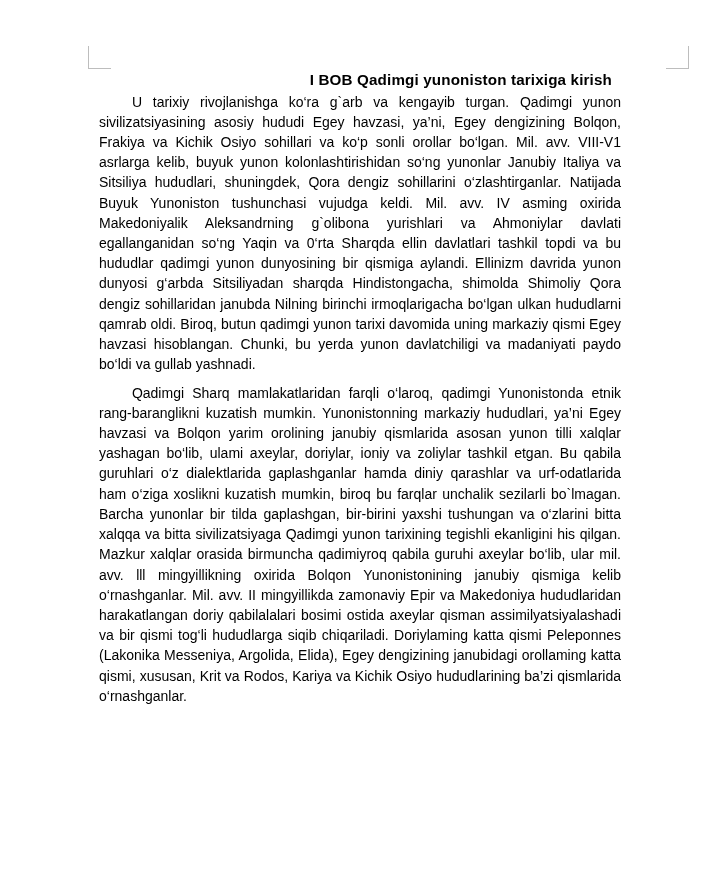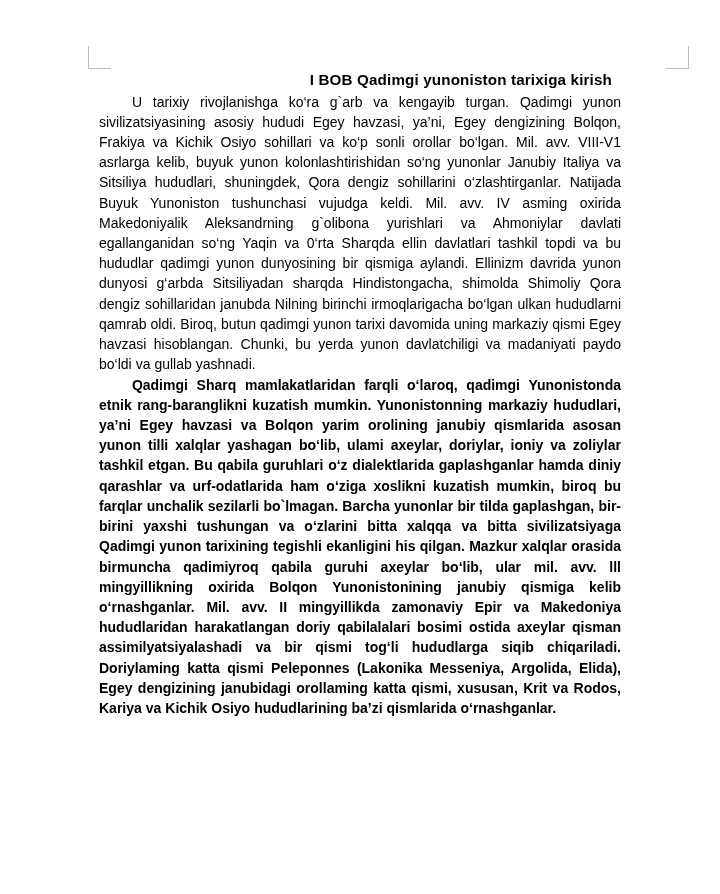--- a/index.html
+++ b/index.html
@@ -63,22 +63,21 @@
     font-size: 14px;
     line-height: 1.445;
     text-align: justify;
     text-justify: inter-word;
     margin: 0;
     text-indent: 2.35em;
     hyphens: none;
     word-spacing: 0.005em;
   }
   .para + .para {
-    margin-top: 0px;
-    font-weight: bold;
+    margin-top: 8px;
   }
 </style>
 </head>
 <body>
 
 <div class="page">
 
   <div class="crop-mark tl"></div>
   <div class="crop-mark tr"></div>
 

